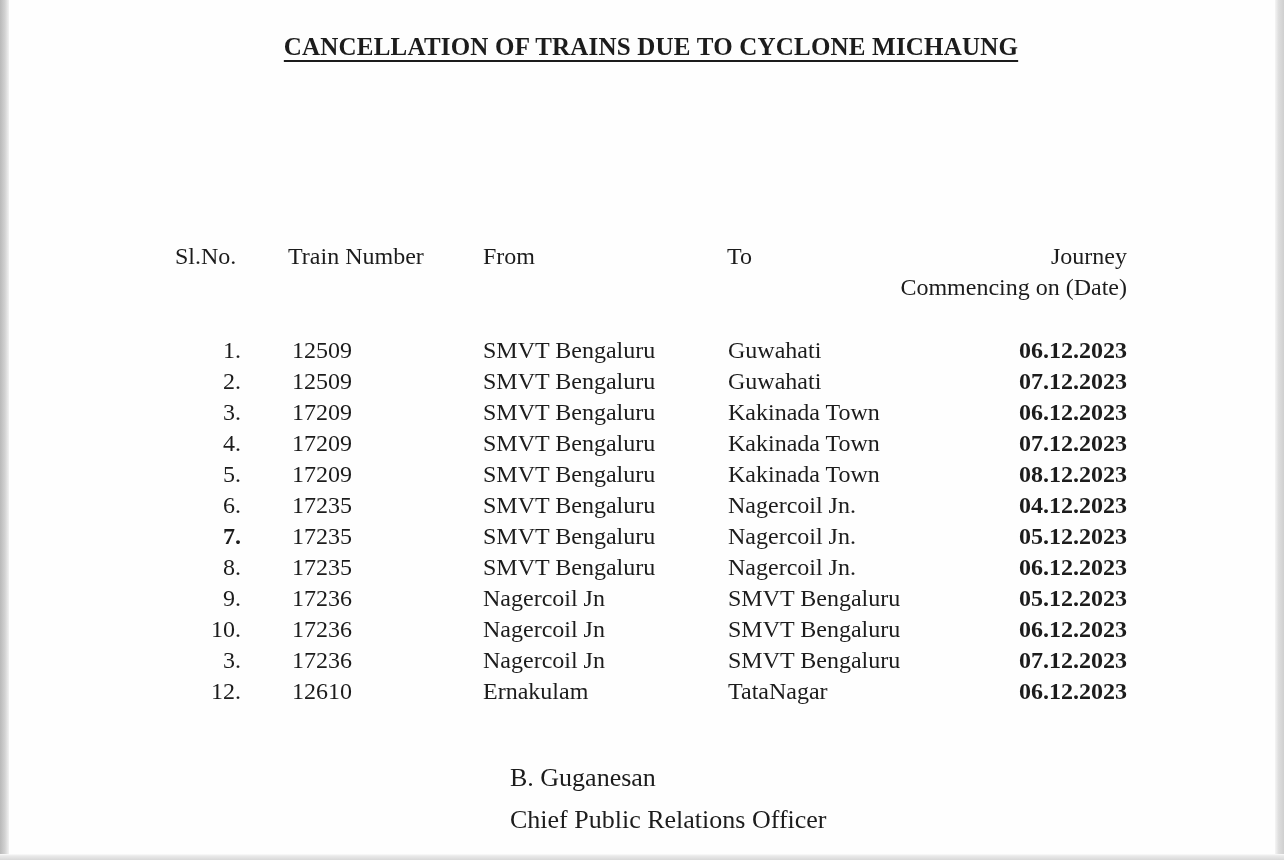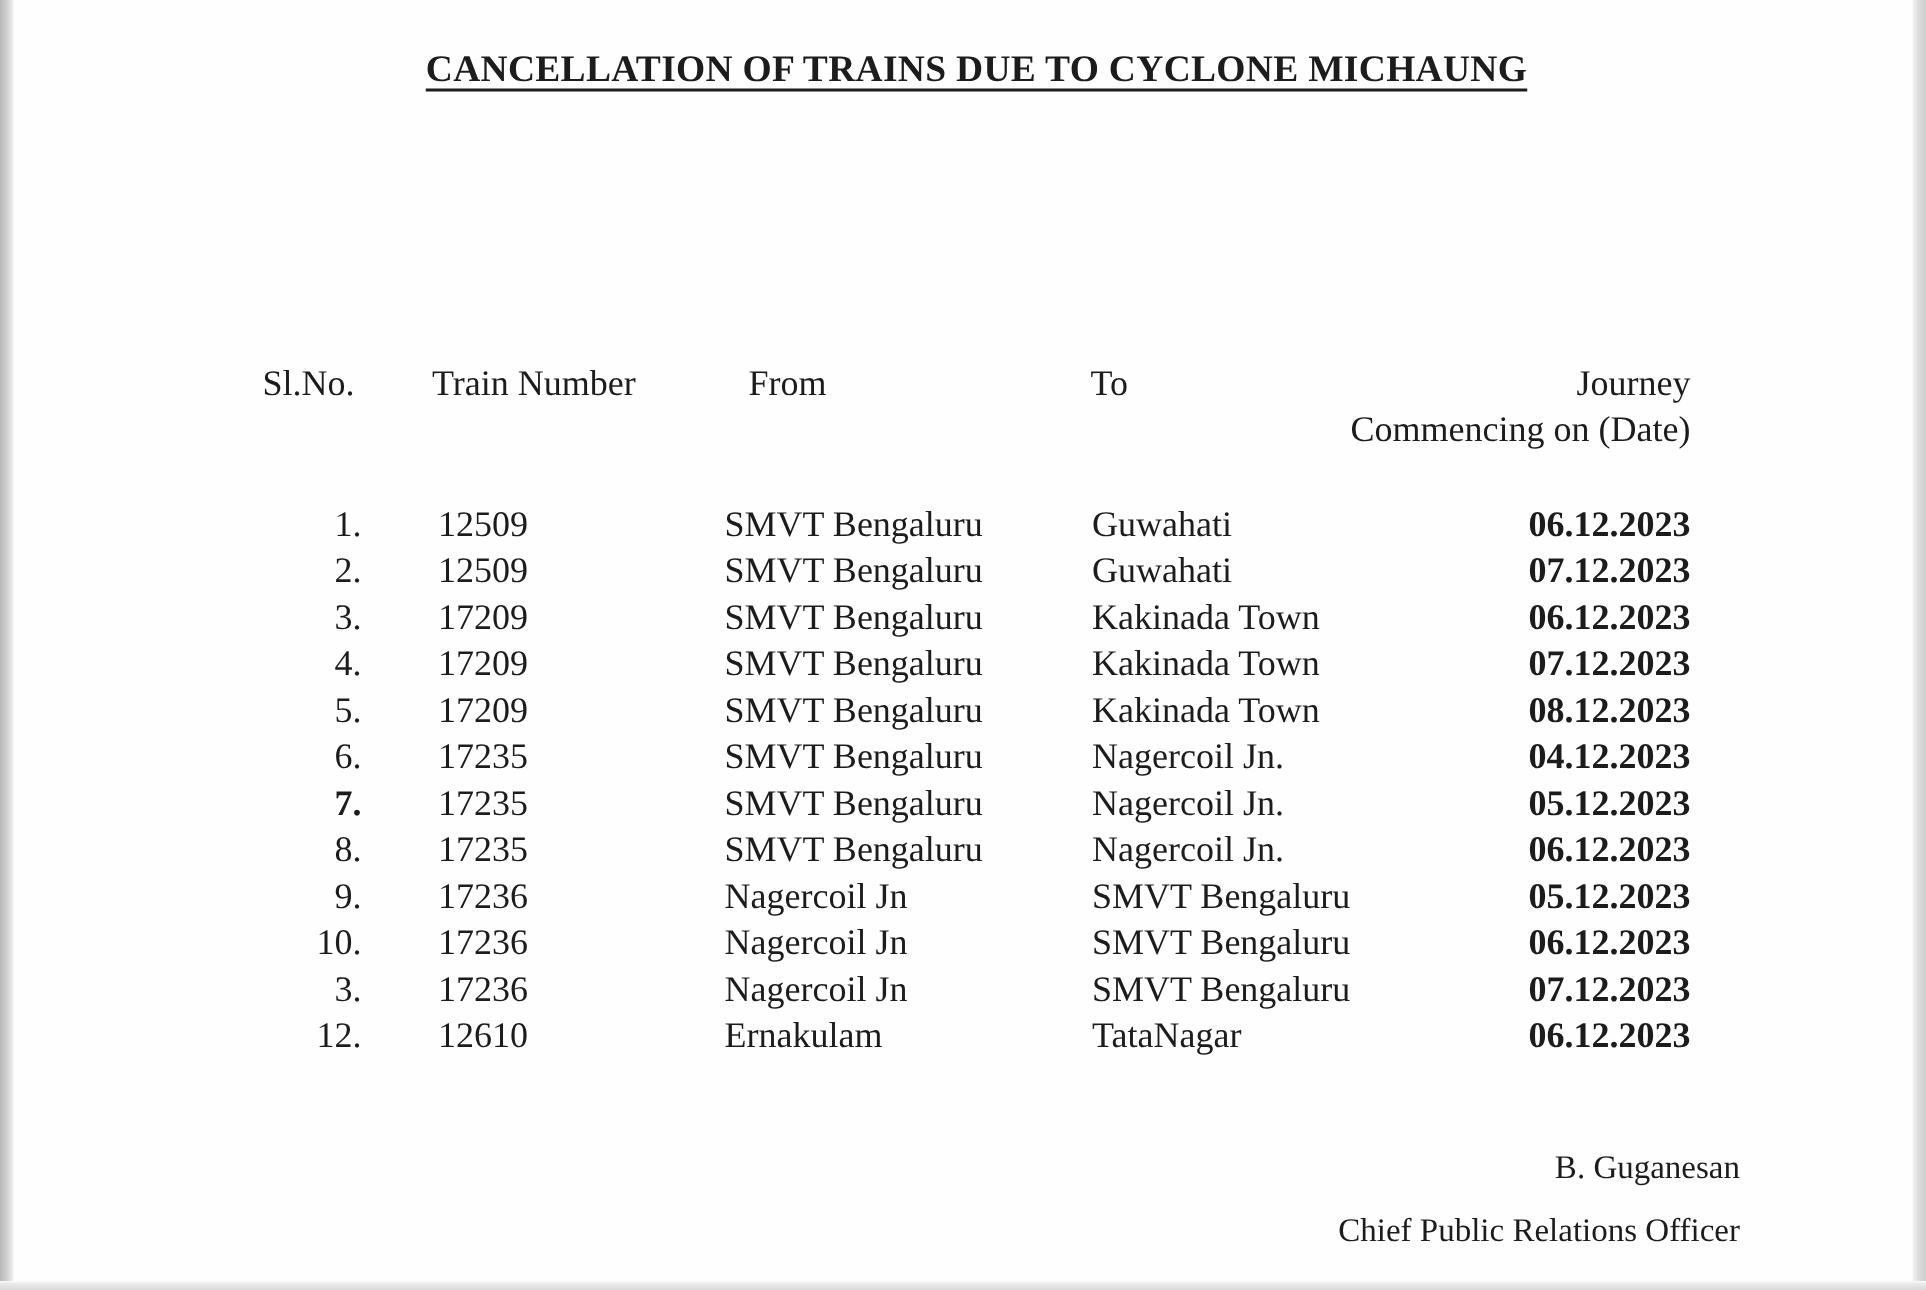--- a/index.html
+++ b/index.html
@@ -53,42 +53,42 @@
     white-space:normal;
   }
   .intro-line2 { line-height:31px; }
   .intro-line2 .bold-part { font-weight:bold; }
 
   
   .thead { position:absolute; left:0; right:0; top:243px; font-size:24px; }
   .th { position:absolute; top:0; white-space:nowrap; }
   .th-sl    { left:0; }
   .th-train { left:113px; }
-  .th-from  { left:324px; }
+  .th-from  { left:308px; }
   .th-to    { left:552px; }
   .th-journey1 { right:0; width:258px; text-align:right; }
   .th-journey2 { right:0; top:31px; text-align:right; }
 
   
   .rows { position:absolute; left:0; right:0; top:336px; }
   .row { position:relative; height:31px; font-size:24px; line-height:29px; }
   .cell { position:absolute; top:0; white-space:nowrap; }
   .cell-sl    { left:0; width:66px; text-align:right; }
   .cell-train { left:117px; }
   .cell-from  { left:308px; }
   .cell-to    { left:553px; }
   .cell-date  { right:0; text-align:center; font-weight:bold; }
   .cell-sl.bold { font-weight:bold; }
 
   
   .signature {
     position:absolute;
     left:335px; width:650px; top:763px;
-    text-align:right;
-    font-size:22px;
+    text-align:left;
+    font-size:26px;
   }
   .sig-name { line-height:30px; }
   .sig-designation { margin-top:12px; line-height:30px; }
 </style>
 </head>
 <body>
 
 <div class="page">
 
   <div class="edge-left"></div>

